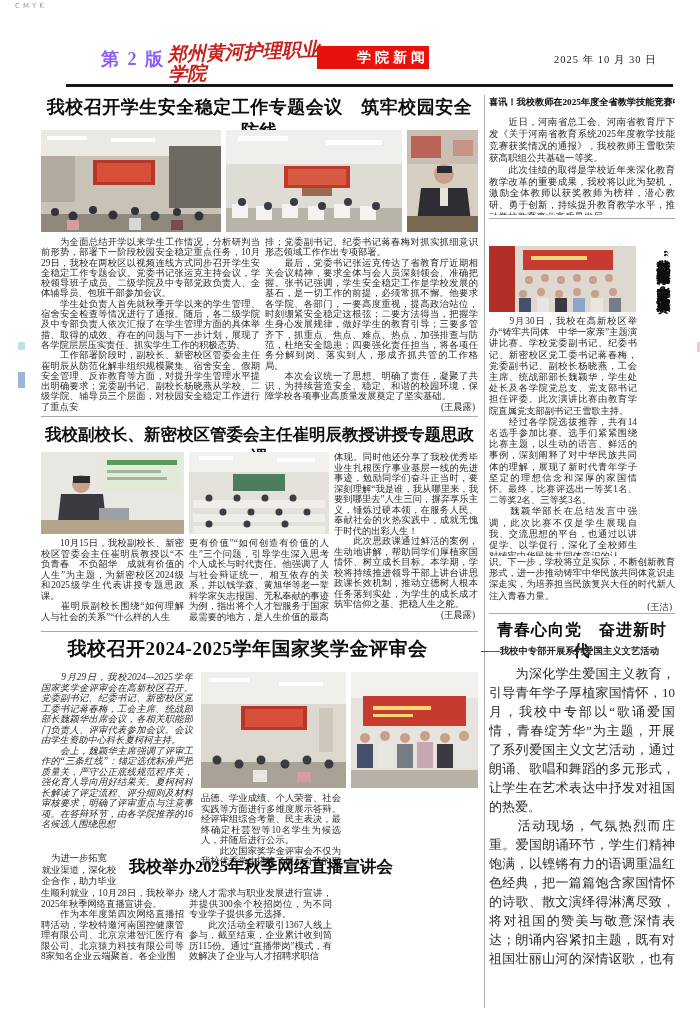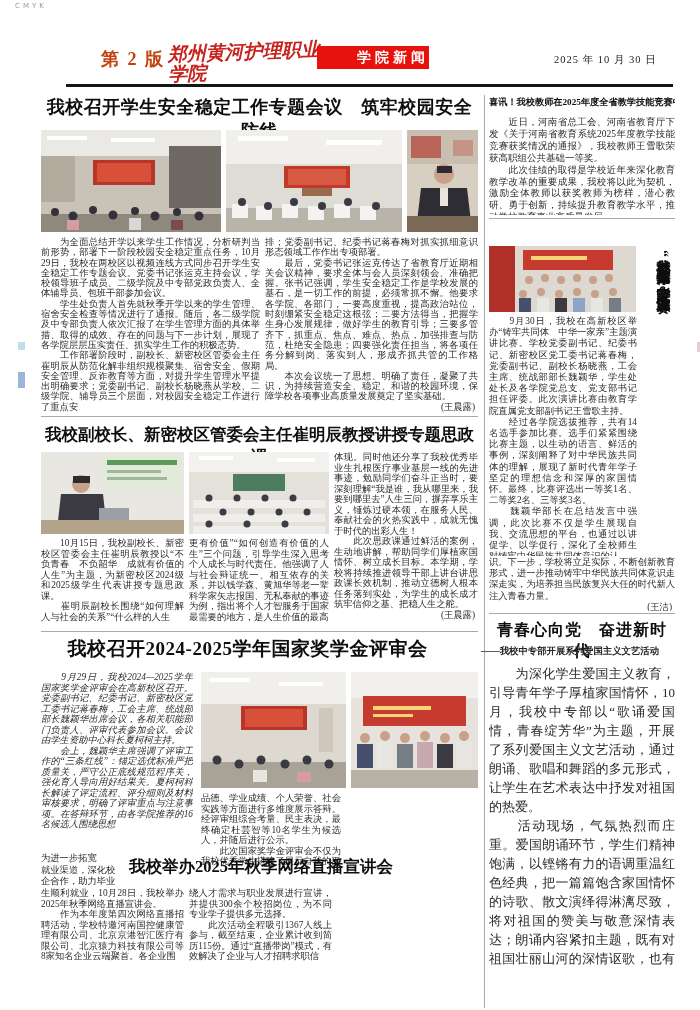--- a/index.html
+++ b/index.html
@@ -7,21 +7,21 @@
         font-family:"Liberation Serif","DejaVu Serif",serif;color:#262626;margin-left:8px;}
   .abs{position:absolute;}
   
   .cmyk{position:absolute;left:7px;top:2px;font-size:7px;color:#999;letter-spacing:3px;
         font-family:"DejaVu Sans",sans-serif;}
   .mark{position:absolute;}
   .mark.m1{left:10px;top:342px;width:7px;height:8px;background:#bfe0ea;}
   .mark.m2{left:10px;top:372px;width:7px;height:16px;background:#9db5d8;}
   .mark.m3{left:689px;top:342px;width:6px;height:10px;background:#e6cdd3;}
   
-  .page-label{left:93px;top:47px;font-size:18px;font-weight:bold;color:#c2410c;letter-spacing:2px;}
+  .page-label{left:93px;top:47px;font-size:18px;font-weight:bold;color:#8b5cf6;letter-spacing:2px;}
   .masthead{left:160px;top:42px;width:160px;font-size:19px;font-weight:bold;font-style:italic;
             color:#c8221c;transform:rotate(-2deg);letter-spacing:0px;line-height:20px;}
   .section-box{left:309px;top:46px;width:112px;height:23px;background:#e8120c;color:#fff;
                display:flex;align-items:center;justify-content:flex-end;font-size:14px;
                font-weight:bold;letter-spacing:4px;}
   .date{left:546px;top:53px;font-size:10.5px;letter-spacing:1px;color:#222;}
   .header-rule{left:58px;top:84px;width:607px;height:2.5px;background:#161616;}
   
   .divider-v{left:476px;top:95px;width:1px;height:913px;background:#a8a8a8;}
   .sep{height:1px;background:#aaa;}
@@ -51,21 +51,21 @@
   .c-a2a{left:33px;top:538px;width:143px;height:90px;}
   .c-a2b{left:181px;top:538px;width:140px;height:90px;}
   .c-a2c{left:326px;top:452px;width:144px;height:176px;}
   .c-a3a{left:33px;top:672px;width:152px;height:203px;font-style:italic;}
   .c-a3b{left:193px;top:793px;width:140px;height:82px;}
   .c-a3c{left:338px;top:793px;width:132px;height:82px;}
   .c-a4a{left:33px;top:888px;width:143px;height:92px;}
   .c-a4b{left:181px;top:888px;width:143px;height:92px;}
   .c-a4c{left:337px;top:876px;width:133px;height:106px;}
   .a4-intro{left:33px;top:853px;width:76px;font-size:9.3px;line-height:11.6px;
-            text-align:left;white-space:pre-line;}
+            text-align:center;white-space:pre-line;}
   .s1b{left:481px;top:117px;width:186px;height:98px;}
   .s2b1{left:481px;top:316px;width:148px;height:240px;}
   .s2b2{left:481px;top:557px;width:186px;height:54px;}
   .s3b{left:481px;top:664px;width:186px;height:302px;}
   .vtitle{left:634px;top:248px;width:30px;height:302px;writing-mode:vertical-rl;
           font-weight:bold;font-size:14px;letter-spacing:0.5px;color:#0e0e0e;overflow:hidden;}
   .byline{text-align:right;padding-right:3px;}
   .byline-b{font-weight:bold;}
   
   .photo{position:absolute;overflow:hidden;background:#cfcac2;}

